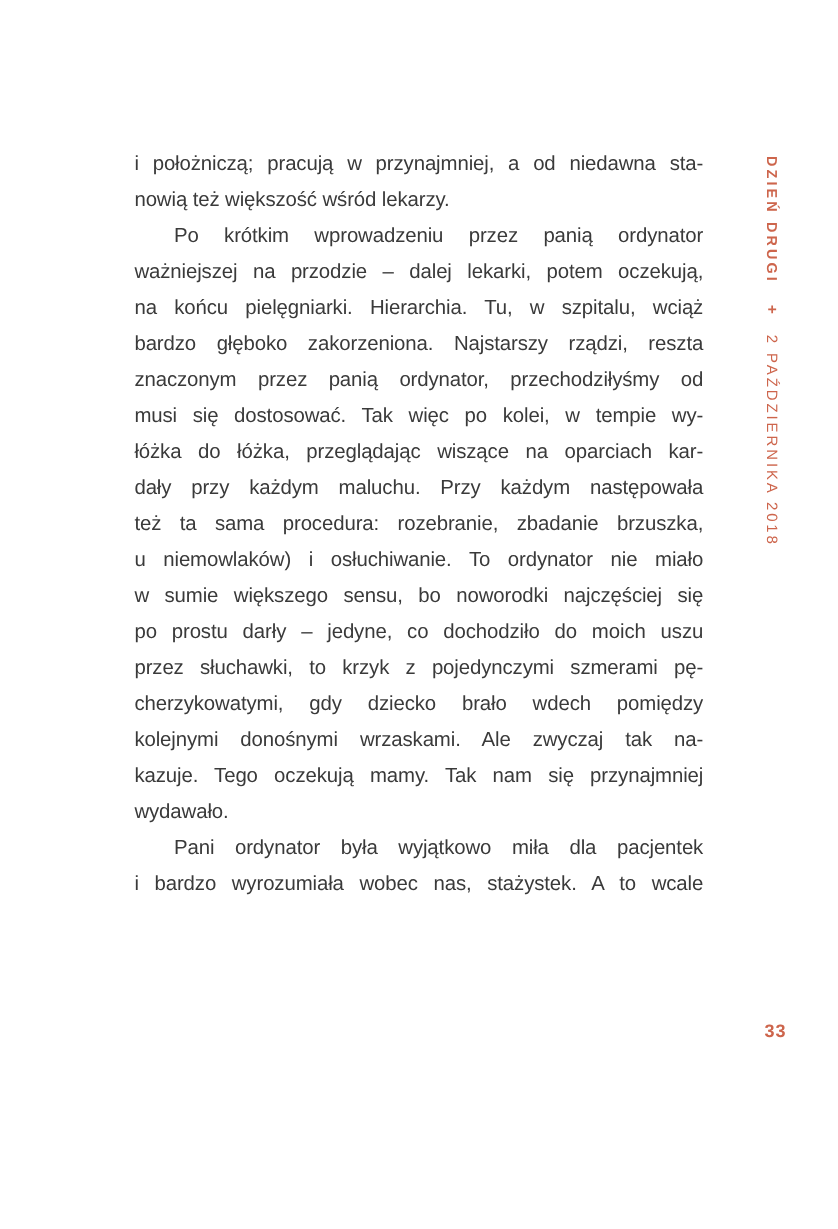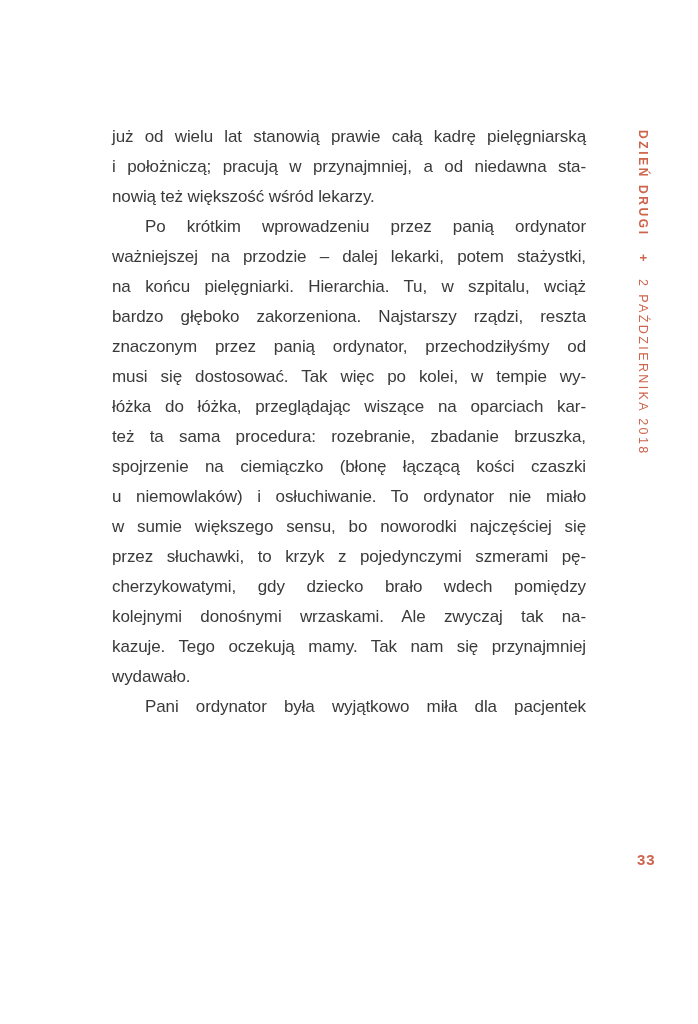--- a/index.html
+++ b/index.html
@@ -70,40 +70,41 @@
     color: var(--accent, #cd654c);
     font-weight: 700;
     font-size: 15px;
     letter-spacing: 1px;
   }
 </style>
 </head>
 <body>
 
 <main class="text-block" id="body-text">
-    <div class="line">już od wielu lat stanowią prawie całą kadrę pielęgniarską</div>
     <div class="line">i położniczą; pracują w przynajmniej, a od niedawna sta-</div>
     <div class="line para-end">nowią też większość wśród lekarzy.</div>
     <div class="line indent">Po krótkim wprowadzeniu przez panią ordynator</div>
-    <div class="line">ważniejszej na przodzie – dalej lekarki, potem stażystki,</div>
+    <div class="line">ważniejszej na przodzie – dalej lekarki, potem oczekują,</div>
     <div class="line">na końcu pielęgniarki. Hierarchia. Tu, w szpitalu, wciąż</div>
     <div class="line">bardzo głęboko zakorzeniona. Najstarszy rządzi, reszta</div>
     <div class="line">znaczonym przez panią ordynator, przechodziłyśmy od</div>
     <div class="line">musi się dostosować. Tak więc po kolei, w tempie wy-</div>
     <div class="line">łóżka do łóżka, przeglądając wiszące na oparciach kar-</div>
+    <div class="line">dały przy każdym maluchu. Przy każdym następowała</div>
     <div class="line">też ta sama procedura: rozebranie, zbadanie brzuszka,</div>
-    <div class="line">spojrzenie na ciemiączko (błonę łączącą kości czaszki</div>
     <div class="line">u niemowlaków) i osłuchiwanie. To ordynator nie miało</div>
     <div class="line">w sumie większego sensu, bo noworodki najczęściej się</div>
+    <div class="line">po prostu darły – jedyne, co dochodziło do moich uszu</div>
     <div class="line">przez słuchawki, to krzyk z pojedynczymi szmerami pę-</div>
     <div class="line">cherzykowatymi, gdy dziecko brało wdech pomiędzy</div>
     <div class="line">kolejnymi donośnymi wrzaskami. Ale zwyczaj tak na-</div>
     <div class="line">kazuje. Tego oczekują mamy. Tak nam się przynajmniej</div>
     <div class="line para-end">wydawało.</div>
     <div class="line indent">Pani ordynator była wyjątkowo miła dla pacjentek</div>
+    <div class="line">i bardzo wyrozumiała wobec nas, stażystek. A to wcale</div>
   </main>
 
 <aside class="margin-header">
   <span class="margin-day">DZIEŃ DRUGI</span>
   <span class="margin-plus">+</span>
   <span class="margin-date">2 PAŹDZIERNIKA 2018</span>
 </aside>
 
 <div class="page-number">33</div>
 

